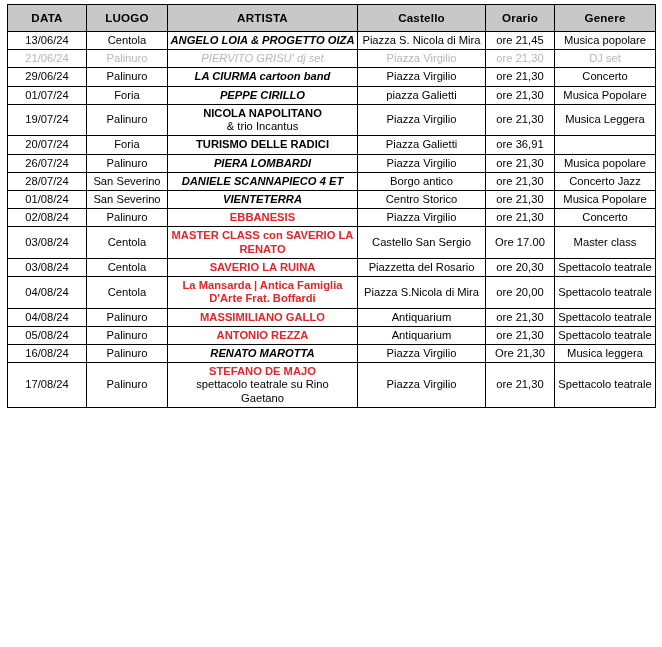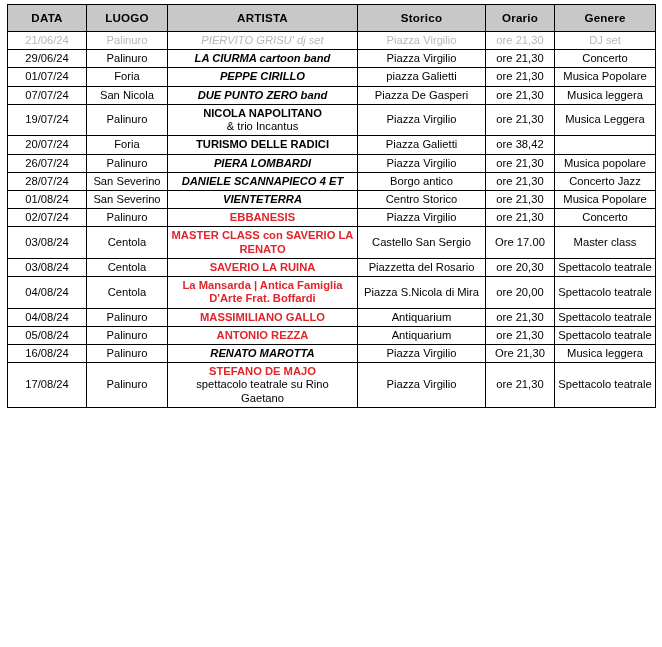--- a/index.html
+++ b/index.html
@@ -87,26 +87,36 @@
       <col class="c-artista">
       <col class="c-location">
       <col class="c-orario">
       <col class="c-genere">
     </colgroup>
     <thead>
       <tr>
         <th>DATA</th>
         <th>LUOGO</th>
         <th>ARTISTA</th>
-        <th>Storico</th>
+        <th>Castello</th>
         <th>Orario</th>
         <th>Genere</th>
       </tr>
     </thead>
     <tbody id="rows-body">
+        <tr>
+          <td class="cell-data">13/06/24</td>
+          <td class="cell-luogo">Centola</td>
+          <td class="cell-artista">
+            <span class="artist-line bi">ANGELO LOIA &amp; PROGETTO OIZA</span>
+          </td>
+          <td class="cell-location">Piazza S. Nicola di Mira</td>
+          <td class="cell-orario">ore 21,45</td>
+          <td class="cell-genere">Musica popolare</td>
+        </tr>
         <tr class="faded-row">
           <td class="cell-data faded">21/06/24</td>
           <td class="cell-luogo faded">Palinuro</td>
           <td class="cell-artista faded">
             <span class="artist-line i">PIERVITO GRISU' dj set</span>
           </td>
           <td class="cell-location faded">Piazza Virgilio</td>
           <td class="cell-orario faded">ore 21,30</td>
           <td class="cell-genere faded">DJ set</td>
         </tr>
@@ -124,48 +134,38 @@
           <td class="cell-data">01/07/24</td>
           <td class="cell-luogo">Foria</td>
           <td class="cell-artista">
             <span class="artist-line bi">PEPPE CIRILLO</span>
           </td>
           <td class="cell-location">piazza Galietti</td>
           <td class="cell-orario">ore 21,30</td>
           <td class="cell-genere">Musica Popolare</td>
         </tr>
         <tr>
-          <td class="cell-data">07/07/24</td>
-          <td class="cell-luogo">San Nicola</td>
-          <td class="cell-artista">
-            <span class="artist-line bi">DUE PUNTO ZERO band</span>
-          </td>
-          <td class="cell-location">Piazza De Gasperi</td>
-          <td class="cell-orario">ore 21,30</td>
-          <td class="cell-genere">Musica leggera</td>
-        </tr>
-        <tr>
           <td class="cell-data">19/07/24</td>
           <td class="cell-luogo">Palinuro</td>
           <td class="cell-artista">
             <span class="artist-line b">NICOLA NAPOLITANO</span>
             <span class="artist-line n">&amp; trio Incantus</span>
           </td>
           <td class="cell-location">Piazza Virgilio</td>
           <td class="cell-orario">ore 21,30</td>
           <td class="cell-genere">Musica Leggera</td>
         </tr>
         <tr>
           <td class="cell-data">20/07/24</td>
           <td class="cell-luogo">Foria</td>
           <td class="cell-artista">
             <span class="artist-line b">TURISMO DELLE RADICI</span>
           </td>
           <td class="cell-location">Piazza Galietti</td>
-          <td class="cell-orario">ore 38,42</td>
+          <td class="cell-orario">ore 36,91</td>
           <td class="cell-genere"></td>
         </tr>
         <tr>
           <td class="cell-data">26/07/24</td>
           <td class="cell-luogo">Palinuro</td>
           <td class="cell-artista">
             <span class="artist-line bi">PIERA LOMBARDI</span>
           </td>
           <td class="cell-location">Piazza Virgilio</td>
           <td class="cell-orario">ore 21,30</td>
@@ -185,21 +185,21 @@
           <td class="cell-data">01/08/24</td>
           <td class="cell-luogo">San Severino</td>
           <td class="cell-artista">
             <span class="artist-line bi">VIENTETERRA</span>
           </td>
           <td class="cell-location">Centro Storico</td>
           <td class="cell-orario">ore 21,30</td>
           <td class="cell-genere">Musica Popolare</td>
         </tr>
         <tr>
-          <td class="cell-data">02/07/24</td>
+          <td class="cell-data">02/08/24</td>
           <td class="cell-luogo">Palinuro</td>
           <td class="cell-artista">
             <span class="artist-line b red">EBBANESIS</span>
           </td>
           <td class="cell-location">Piazza Virgilio</td>
           <td class="cell-orario">ore 21,30</td>
           <td class="cell-genere">Concerto</td>
         </tr>
         <tr>
           <td class="cell-data">03/08/24</td>

